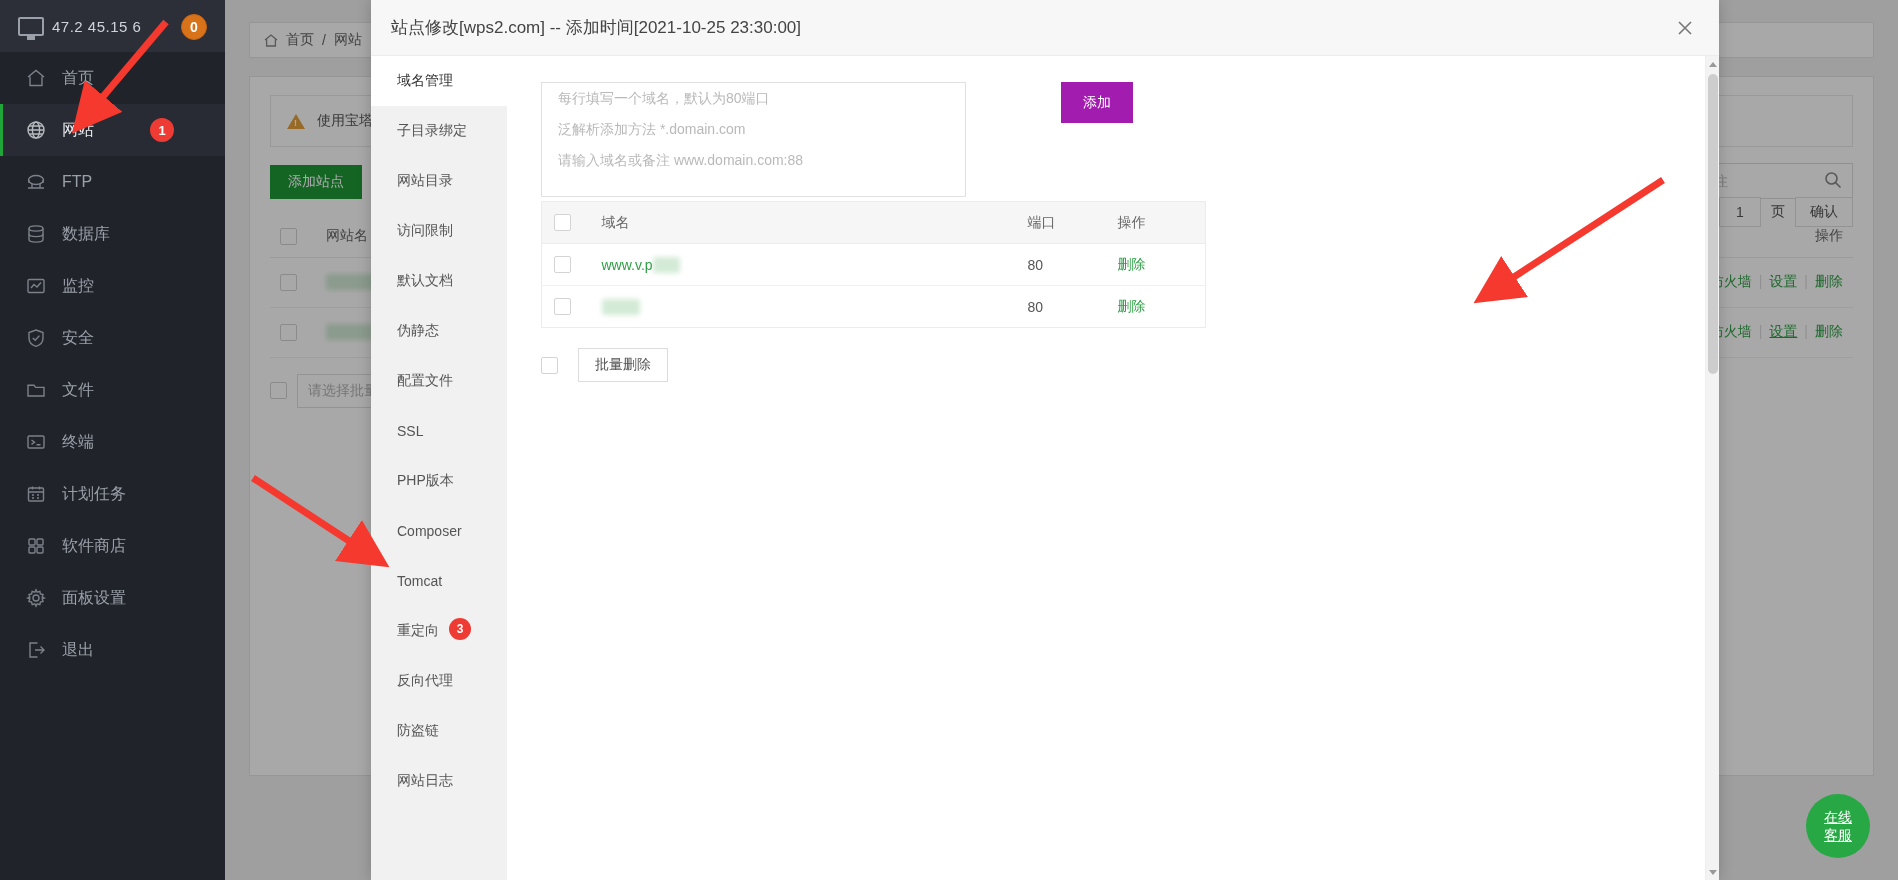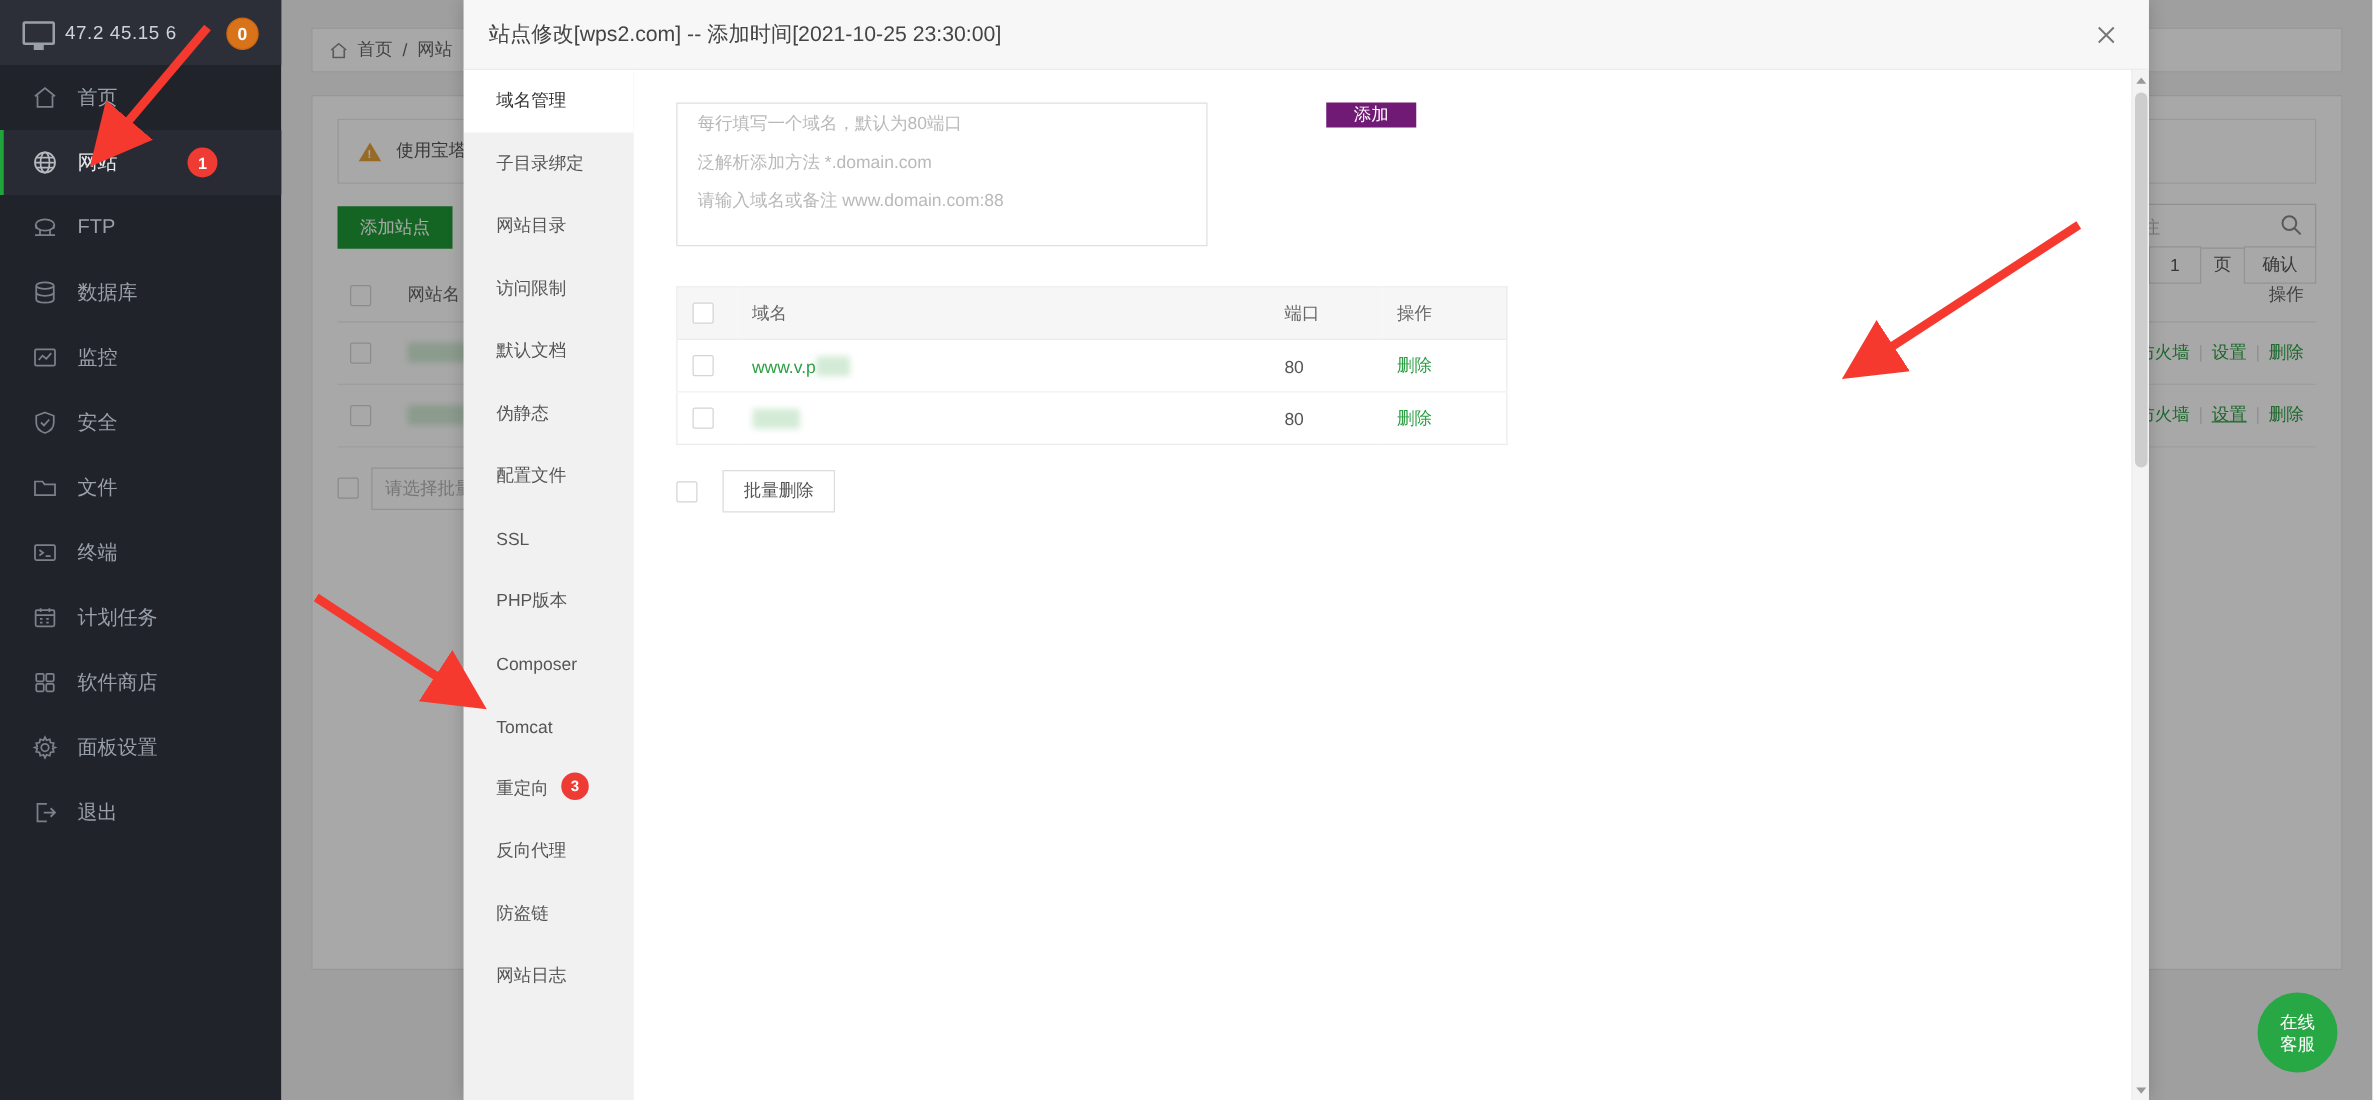--- a/index.html
+++ b/index.html
@@ -169,21 +169,21 @@
   .chev { width:0;height:0;border-left:5px solid transparent;border-right:5px solid transparent;border-top:6px solid #777; }
   .pg-lbl { padding: 0 10px; }
   .pg-inp { background:#fff;border:1px solid #e0e0e0;height:30px;width:42px;display:flex;align-items:center;justify-content:center; }
   .pg-ok { background:#fff;border:1px solid #e0e0e0;height:30px;padding:0 14px;display:flex;align-items:center;cursor:pointer; }
 
   .kefu {
     position:absolute; right: 28px; bottom: 22px;
     width: 64px; height: 64px; border-radius:50%;
     background:#28a745; color:#fff; font-size: 14px; line-height: 18px;
     display:flex; flex-direction:column; align-items:center; justify-content:center;
-    cursor:pointer; z-index: 30;
+    cursor:pointer; z-index: 30; text-decoration: underline;
   }
 
   
   .dim {
     position:absolute; left:225px; top:0; width:1673px; height:880px;
     background: rgba(0,0,0,.34); z-index: 10;
   }
 
   
   .modal {
@@ -219,25 +219,25 @@
     display:flex;align-items:center;justify-content:center;
   }
   .mcontent { flex:1; padding: 26px 34px; overflow:hidden; position:relative; }
   .add-row { display:flex; align-items:flex-start; gap: 22px; }
   .ta {
     width: 425px; height: 115px; border:1px solid #e0e0e0; background:#fff;
     padding: 0 16px; color:#b9b9b9; font-size:14px; line-height: 31px;
     font-family: inherit; resize:none; outline:none;
   }
   .btn-add {
-    background:#701a75; color:#fff; border:none; height: 20px;
+    background:#a21caf; color:#fff; border:none; height: 41px;
     padding: 0 22px; font-size:14px; cursor:pointer; margin-left: 73px;
   }
   table.dom {
-    width: 665px; border-collapse:collapse; margin-top: 32px; font-size:14px;
+    width: 665px; border-collapse:collapse; margin-top: 4px; font-size:14px;
     border: 1px solid #ececec;
   }
   table.dom th {
     background:#f6f6f6; font-weight:normal; color:#666; height: 42px;
     text-align:left; padding: 0 12px; border-bottom:1px solid #ececec;
   }
   table.dom td {
     height: 42px; padding: 0 12px; color:#555; border-bottom:1px solid #f0f0f0;
     background:#fff;
   }

